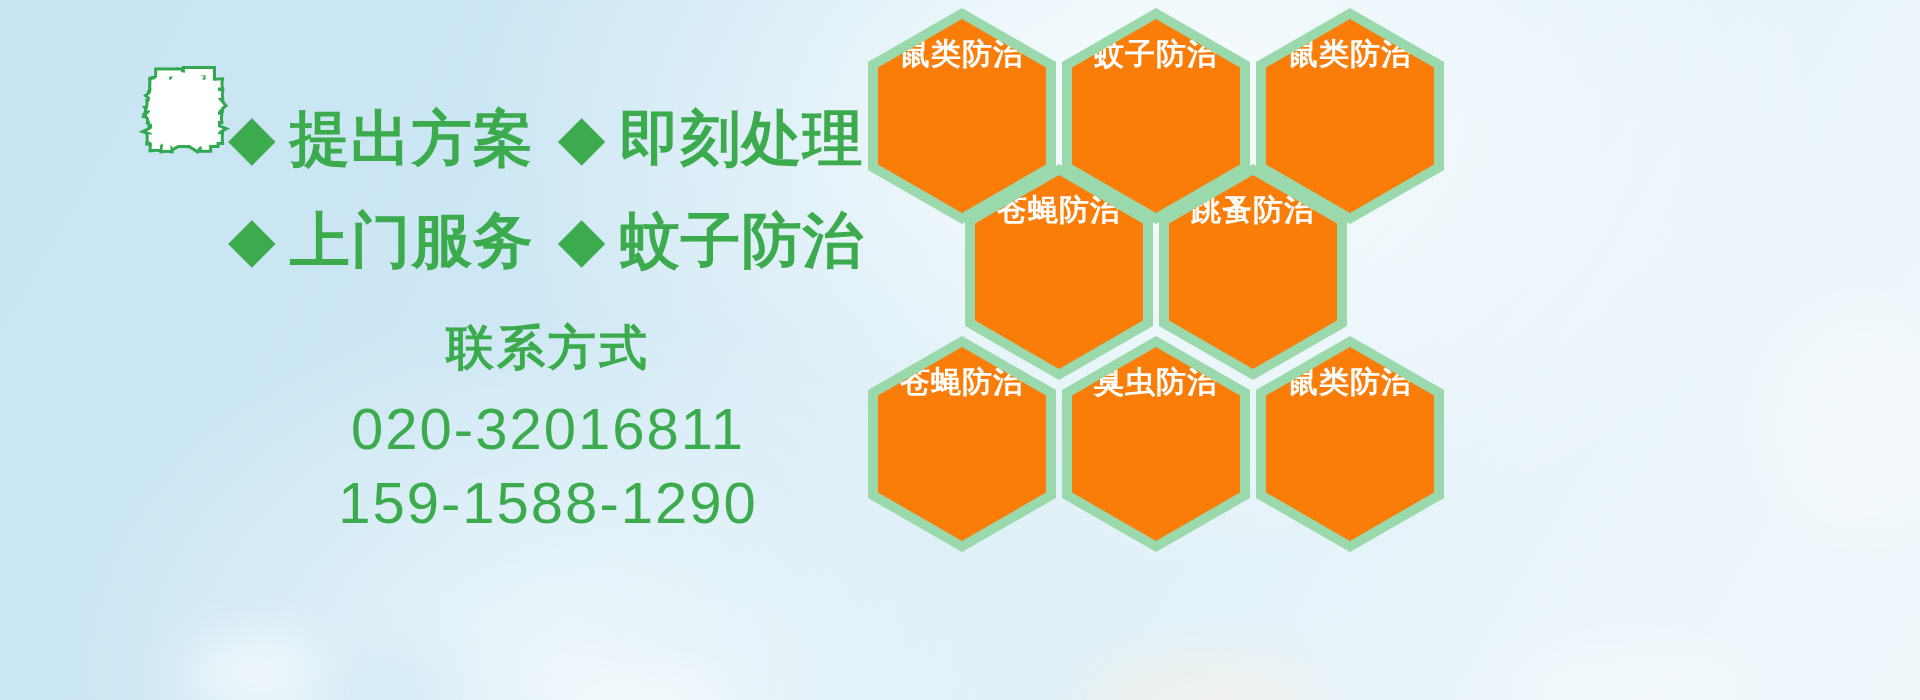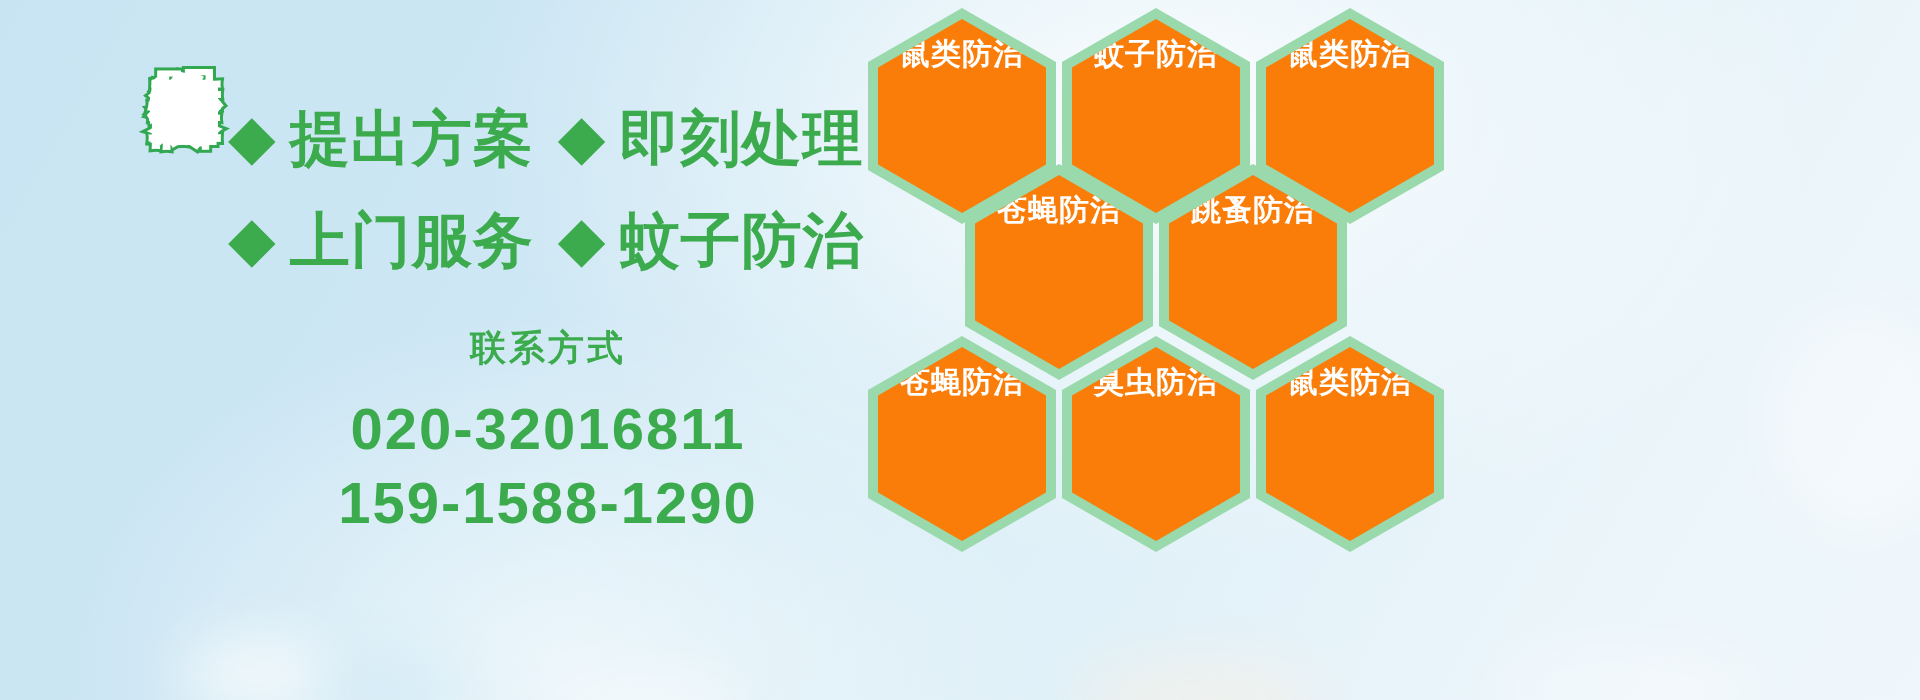--- a/index.html
+++ b/index.html
@@ -98,32 +98,32 @@
 
   
   #contact {
     position: absolute;
     left: 228px;
     top: 316px;
     width: 640px;
     text-align: center;
   }
   #contact-heading {
-    font-size: 36px;
+    font-size: 48px;
     line-height: 64px;
     font-weight: bold;
     color: #3cab4d;
     letter-spacing: 3px;
   }
   .phone {
     font-size: 58px;
     line-height: 74px;
     color: #3cab4d;
     letter-spacing: 2px;
-    font-weight: bold;
+    font-weight: normal;
   }
   #phone-1 { margin-top: 12px; }
 
   
   #honeycomb {
     position: absolute;
     left: 862px;
     top: 0px;
     width: 600px;
     height: 560px;

